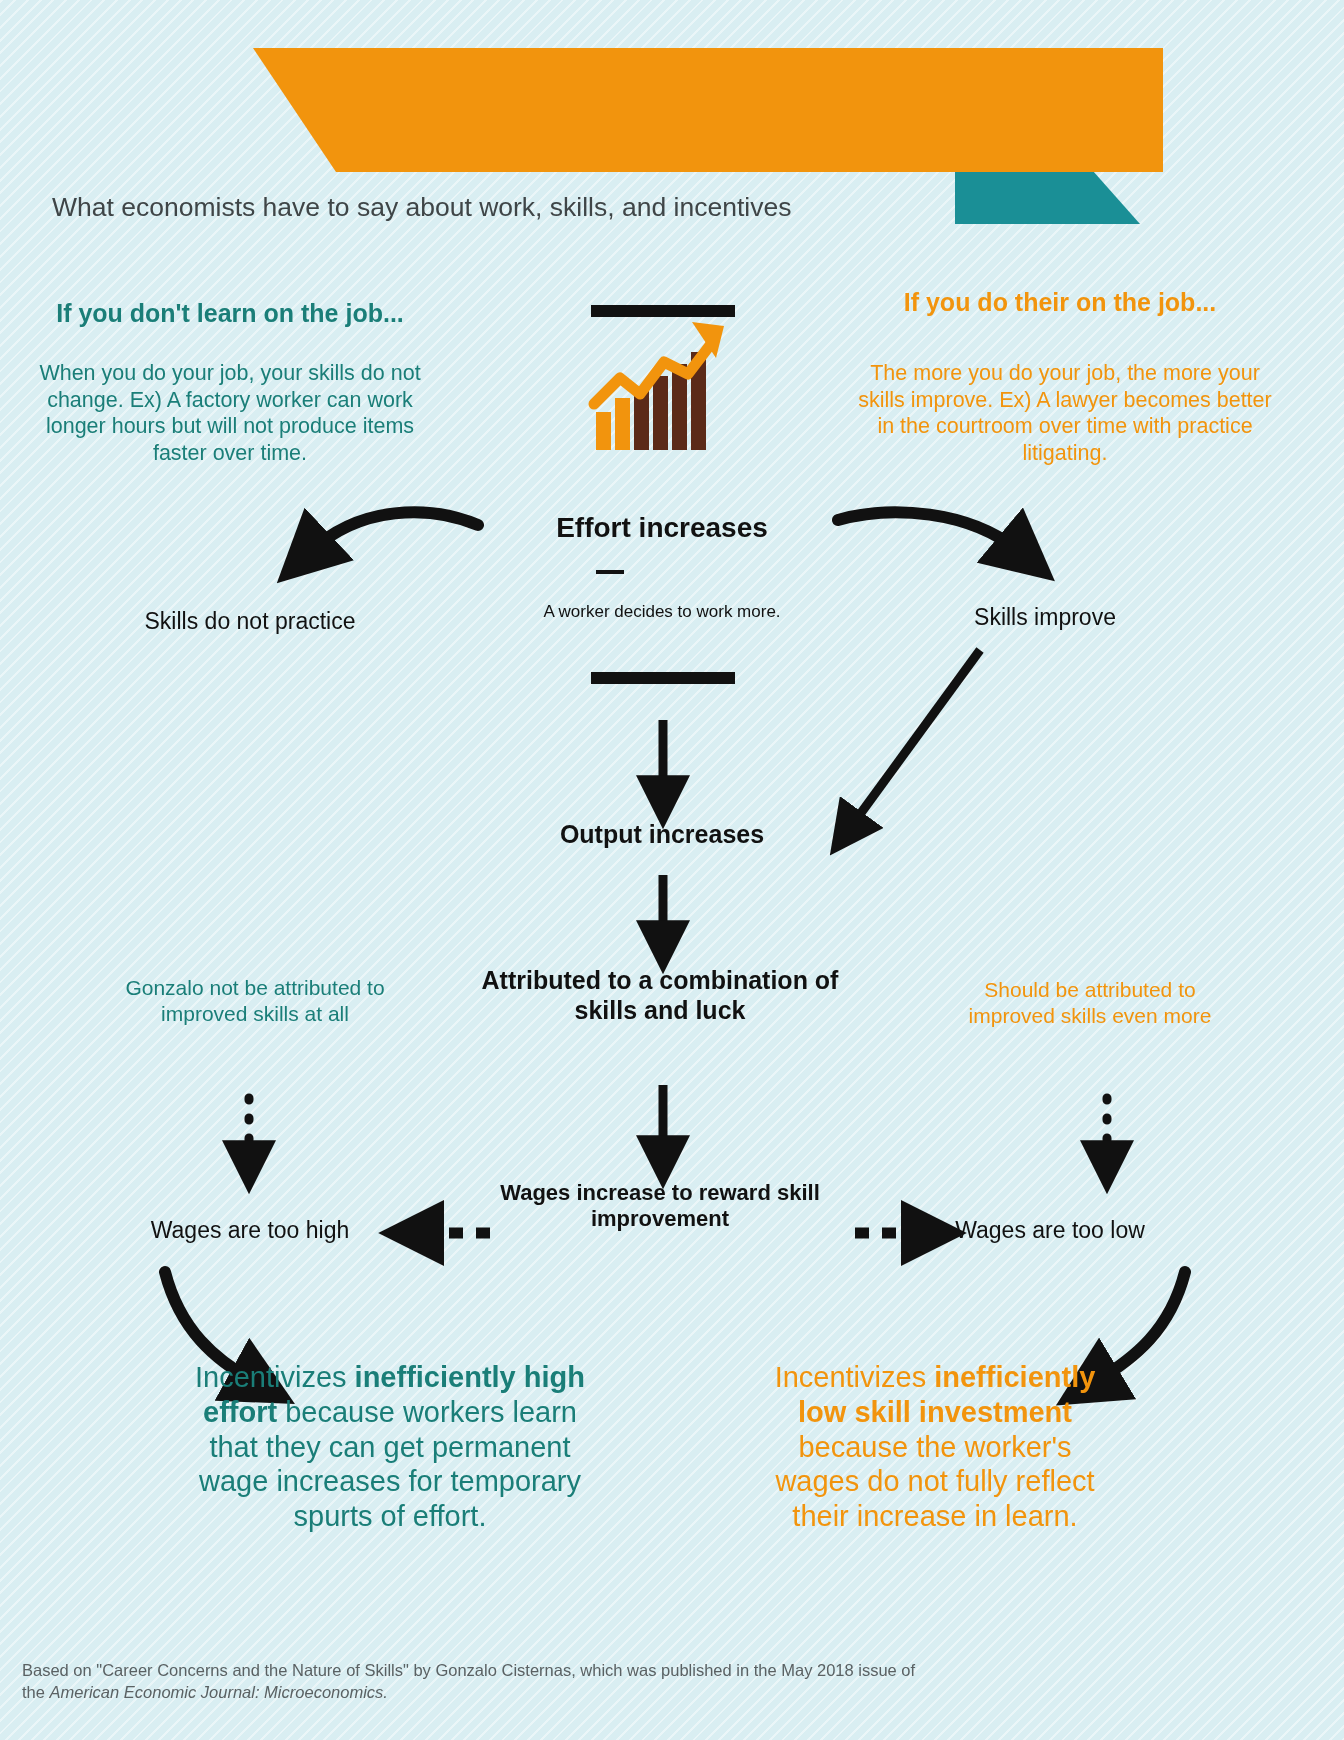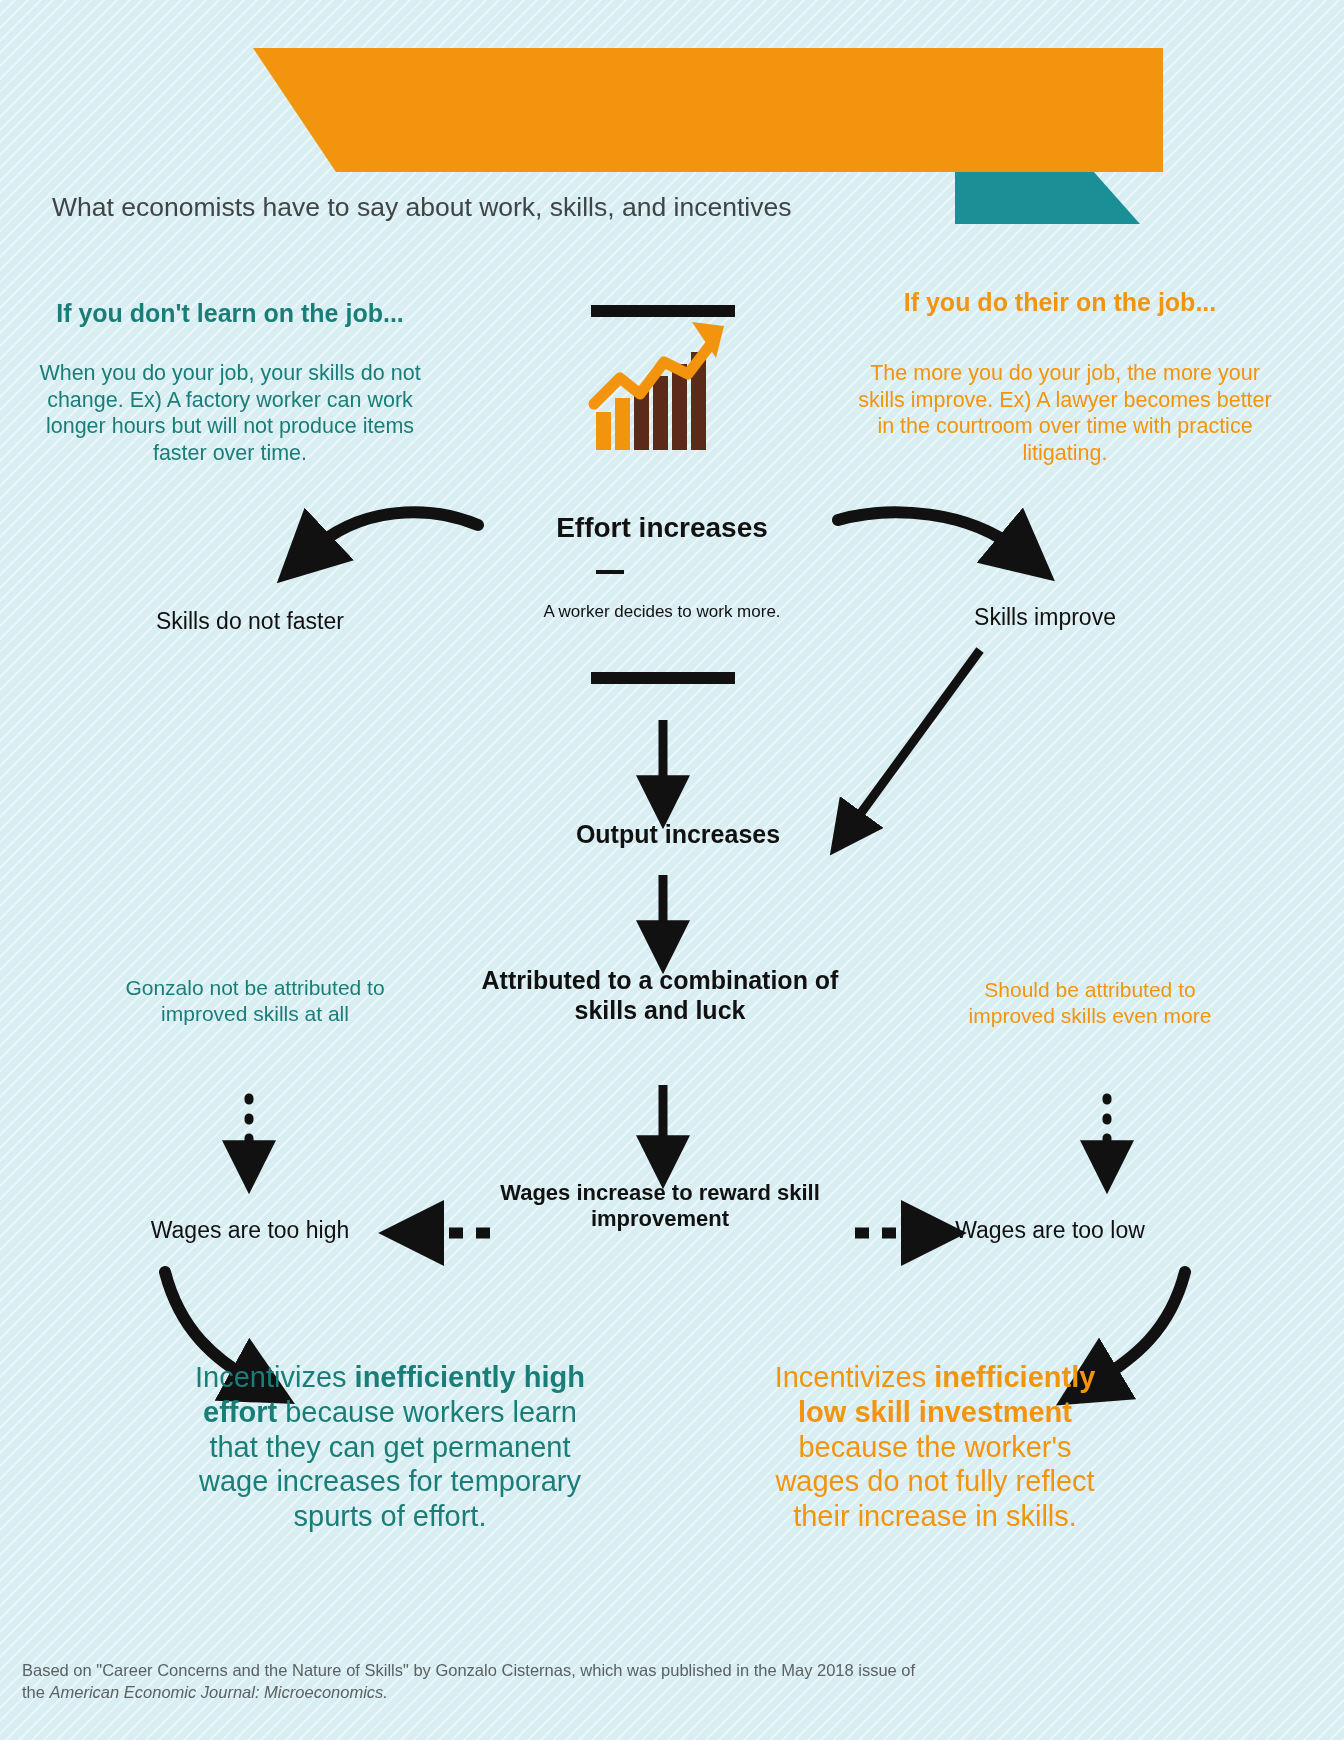--- a/index.html
+++ b/index.html
@@ -140,21 +140,21 @@
   }
   .caption-small {
     position: absolute;
     left: 452px;
     top: 602px;
     width: 420px;
     text-align: center;
     font-size: 17px;
     color: #111;
   }
-  .node.output { left: 468px; top: 820px; width: 420px; font-size: 25px; }
+  .node.output { left: 452px; top: 820px; width: 420px; font-size: 25px; }
   .node.attributed { left: 480px; top: 965px; width: 360px; font-size: 25px; line-height: 1.2; }
   .node.wages-reward { left: 480px; top: 1180px; width: 360px; font-size: 22px; line-height: 1.2; }
 
   .side-label {
     position: absolute;
     font-size: 23px;
     color: #111;
     text-align: center;
   }
   .side-label.skills-no { left: 60px; top: 608px; width: 380px; }
@@ -229,21 +229,21 @@
     <polyline points="6,104 32,78 52,94 76,62 100,74 126,40" fill="none" stroke="#f2940d" stroke-width="11" stroke-linejoin="round" stroke-linecap="round"></polyline>
     <polygon points="104,22 136,26 128,58" fill="#f2940d"></polygon>
   </svg>
 </div>
 
 <div class="node effort">Effort increases</div>
 <div class="dash-small"></div>
 <div class="caption-small">A worker decides to work more.</div>
 <div class="rule rule-mid"></div>
 
-<div class="side-label skills-no">Skills do not faster</div>
+<div class="side-label skills-no">Skills do not practice</div>
 <div class="side-label skills-yes">Skills  improve</div>
 
 <div class="node output">Output increases</div>
 <div class="node attributed">Attributed to a combination of skills and luck</div>
 
 <div class="attr-note left">Gonzalo not be attributed to improved skills at all</div>
 <div class="attr-note right">Should be attributed to improved skills even more</div>
 
 <div class="node wages-reward">Wages increase to reward skill improvement</div>
 <div class="side-label wages-high">Wages are too high</div>
@@ -275,19 +275,19 @@
   <path d="M855,1233 L925,1233" stroke="#111" stroke-width="11" fill="none" stroke-dasharray="14 13" stroke-linecap="butt" marker-end="url(#ah)"></path>
 
   <path d="M165,1272 C180,1330 215,1360 255,1382" stroke="#111" stroke-width="12" fill="none" stroke-linecap="round" marker-end="url(#ah)"></path>
   <path d="M1185,1272 C1170,1330 1135,1358 1095,1382" stroke="#111" stroke-width="12" fill="none" stroke-linecap="round" marker-end="url(#ah)"></path>
 </svg>
 
 <div class="conclusion left">
   <span>Incentivizes </span><b>inefficiently high effort</b><span> because workers learn that they can get permanent wage increases for temporary spurts of effort.</span>
 </div>
 <div class="conclusion right">
-  <span>Incentivizes </span><b>inefficiently low skill investment</b><span> because the worker's wages do not fully reflect their increase in skills.</span>
+  <span>Incentivizes </span><b>inefficiently low skill investment</b><span> because the worker's wages do not fully reflect their increase in learn.</span>
 </div>
 
 <div class="footer">
   <span>Based on "Career Concerns and the Nature of Skills" by Gonzalo Cisternas, which was</span>
   <span>published in the May 2018 issue of the </span><i>American Economic Journal: Microeconomics.</i>
 </div>
 
 </body></html>

